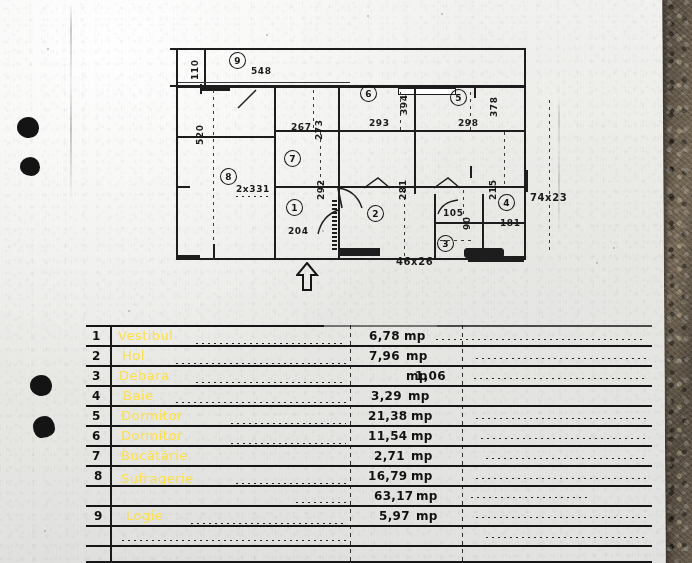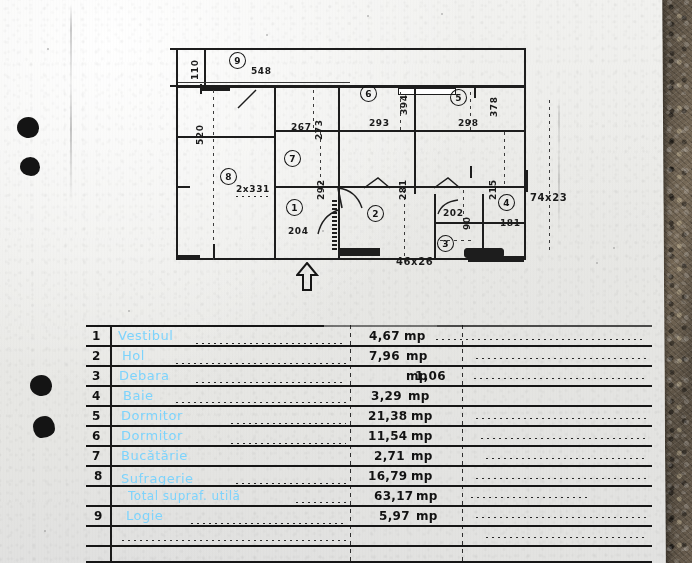--- a/index.html
+++ b/index.html
@@ -112,21 +112,21 @@
     background:linear-gradient(to right,#161616 0 42%, rgba(22,22,22,.55) 42% 62%, rgba(22,22,22,.75) 62% 100%);
   }
   .colv{position:absolute;width:1px;background:repeating-linear-gradient(to bottom,#2f2f2f 0 4px,transparent 4px 8px);}
   .colv.solid{background:#1a1a1a;width:2px;}
 
   .cell-no{
     position:absolute;font-size:12px;font-weight:700;color:#121212;
     font-family:"DejaVu Sans", sans-serif;
   }
   .cell-name{
-    position:absolute;font-size:13px;color:#7dd3fc;letter-spacing:.5px;
+    position:absolute;font-size:13px;color:#fde047;letter-spacing:.5px;
   }
   .cell-val{
     position:absolute;font-size:12px;color:#121212;letter-spacing:.3px;font-weight:600;
   }
   .underdots{
     position:absolute;height:1px;
     background:repeating-linear-gradient(to right,#2a2a2a 0 2px,transparent 2px 6px);
   }
 </style>
 </head>
@@ -246,21 +246,21 @@
 
     <div class="circ" style="left:498px;top:194px;">
         <span>4</span>
       </div>
     <div class="hand dim rot" style="left:488px;top:200px;"><span>215</span></div>
     <div class="hand dim" style="left:500px;top:218px;"><span>181</span></div>
 
     <div class="circ" style="left:437px;top:235px;">
         <span>3</span>
       </div>
-    <div class="hand dim" style="left:443px;top:208px;"><span>202</span></div>
+    <div class="hand dim" style="left:443px;top:208px;"><span>105</span></div>
     <div class="hand dim rot" style="left:462px;top:230px;"><span>90</span></div>
 
     <div class="hand dim" style="left:530px;top:192px;font-size:10px;"><span>74x23</span></div>
     <div class="hand dim" style="left:396px;top:256px;font-size:10px;"><span>46x26</span></div>
 
     <svg style="position:absolute;left:336px;top:186px;width:36px;height:26px;">
       <path d="M2,2 q18,2 24,20" stroke="#1d1d1d" stroke-width="1.4" fill="none"></path>
       <path d="M2,2 L6,22" stroke="#1d1d1d" stroke-width="1.6" fill="none"></path>
     </svg>
     <svg style="position:absolute;left:314px;top:208px;width:28px;height:30px;">
@@ -295,21 +295,21 @@
 
     <div class="colv solid" style="left:24px;top:2px;height:236px;"></div>
     <div class="colv" style="left:264px;top:0px;height:238px;"></div>
     <div class="colv" style="left:376px;top:0px;height:238px;"></div>
 
     <div class="rowline faded" style="top:0px;"></div>
 
     <div class="trow" style="top:2px;height:18px;">
       <div class="cell-no" style="left:6px;top:2px;">1</div>
       <div class="cell-name" style="left:32px;top:1px;">Vestibul</div>
-      <div class="cell-val" style="left:283px;top:2px;">4,67</div>
+      <div class="cell-val" style="left:283px;top:2px;">6,78</div>
       <div class="cell-val" style="left:318px;top:2px;">mp</div>
       <div class="underdots" style="left:110px;top:16px;width:150px;"></div>
       <div class="underdots" style="left:350px;top:12px;width:210px;"></div>
     </div>
     <div class="rowline" style="top:20px;"></div>
 
     <div class="trow" style="top:22px;height:18px;">
       <div class="cell-no" style="left:6px;top:2px;">2</div>
       <div class="cell-name" style="left:36px;top:1px;">Hol</div>
       <div class="cell-val" style="left:283px;top:2px;">7,96</div>
@@ -372,21 +372,20 @@
       <div class="cell-name" style="left:35px;top:4px;">Sufragerie</div>
       <div class="cell-val" style="left:282px;top:2px;">16,79</div>
       <div class="cell-val" style="left:325px;top:2px;">mp</div>
       <div class="underdots" style="left:150px;top:16px;width:110px;"></div>
       <div class="underdots" style="left:390px;top:11px;width:170px;"></div>
     </div>
     <div class="rowline" style="top:160px;"></div>
 
     <div class="trow" style="top:162px;height:18px;">
       <div class="cell-no" style="left:6px;top:2px;"></div>
-      <div class="cell-name" style="left:42px;top:2px;font-size:12px;">Total supraf. utilă</div>
       <div class="cell-val" style="left:288px;top:2px;">63,17</div>
       <div class="cell-val" style="left:330px;top:2px;">mp</div>
       <div class="underdots" style="left:210px;top:15px;width:50px;"></div>
       <div class="underdots" style="left:385px;top:10px;width:120px;"></div>
     </div>
     <div class="rowline" style="top:180px;"></div>
 
     <div class="trow" style="top:182px;height:18px;">
       <div class="cell-no" style="left:8px;top:2px;">9</div>
       <div class="cell-name" style="left:40px;top:1px;">Logie</div>

